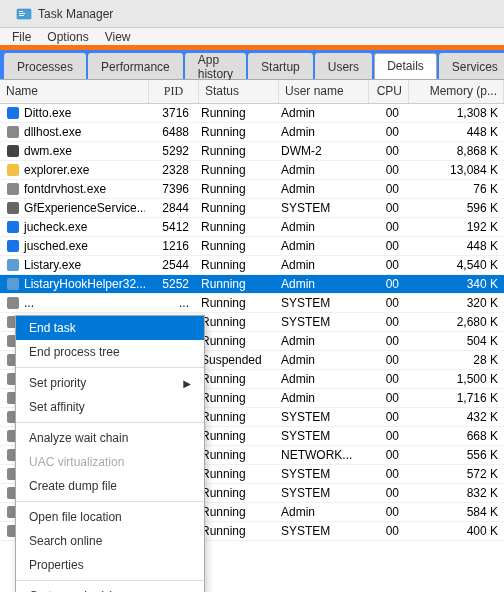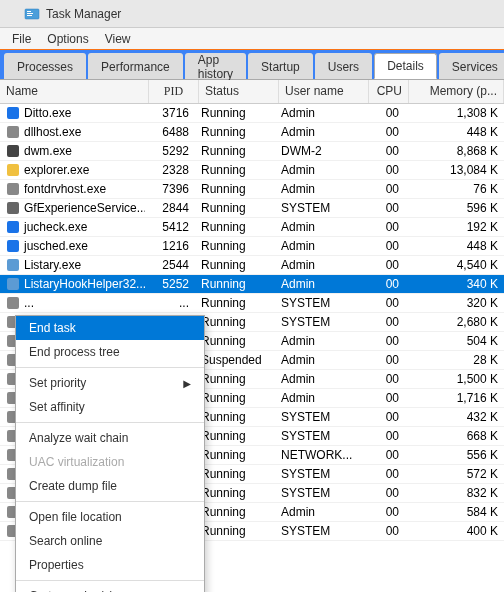--- a/index.html
+++ b/index.html
@@ -11,37 +11,37 @@
       height: 592px;
       overflow: hidden;
     }
 
     
     .title-bar {
       background: #e8e8e8;
       border-bottom: 1px solid #ccc;
       display: flex;
       align-items: center;
-      padding: 4px 24px;
+      padding: 4px 16px;
       height: 28px;
     }
     .title-bar-icon {
       width: 16px;
       height: 16px;
       margin-right: 6px;
     }
     .title-bar-text {
       font-size: 12px;
       color: #333;
     }
 
     
     .menu-bar {
       background: #f5f5f5;
-      border-bottom: 1px solid #f97316;
+      border-bottom: 5px solid #f97316;
       display: flex;
       align-items: center;
       padding: 2px 4px;
       height: 22px;
     }
     .menu-item {
       padding: 2px 8px;
       cursor: pointer;
       font-size: 12px;
       color: #333;

